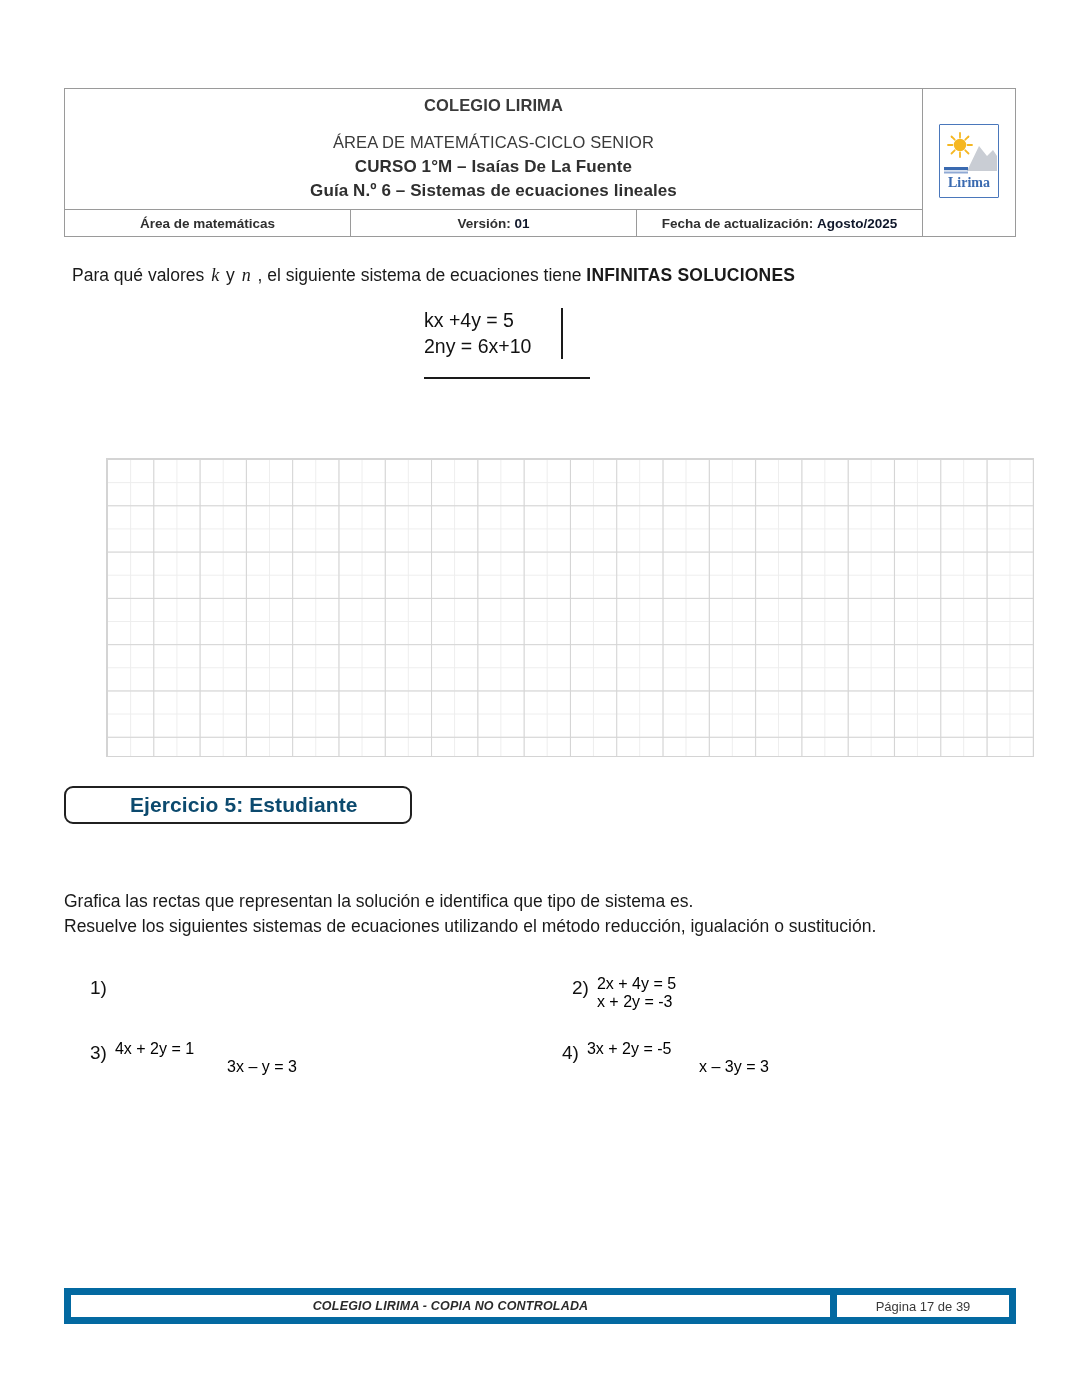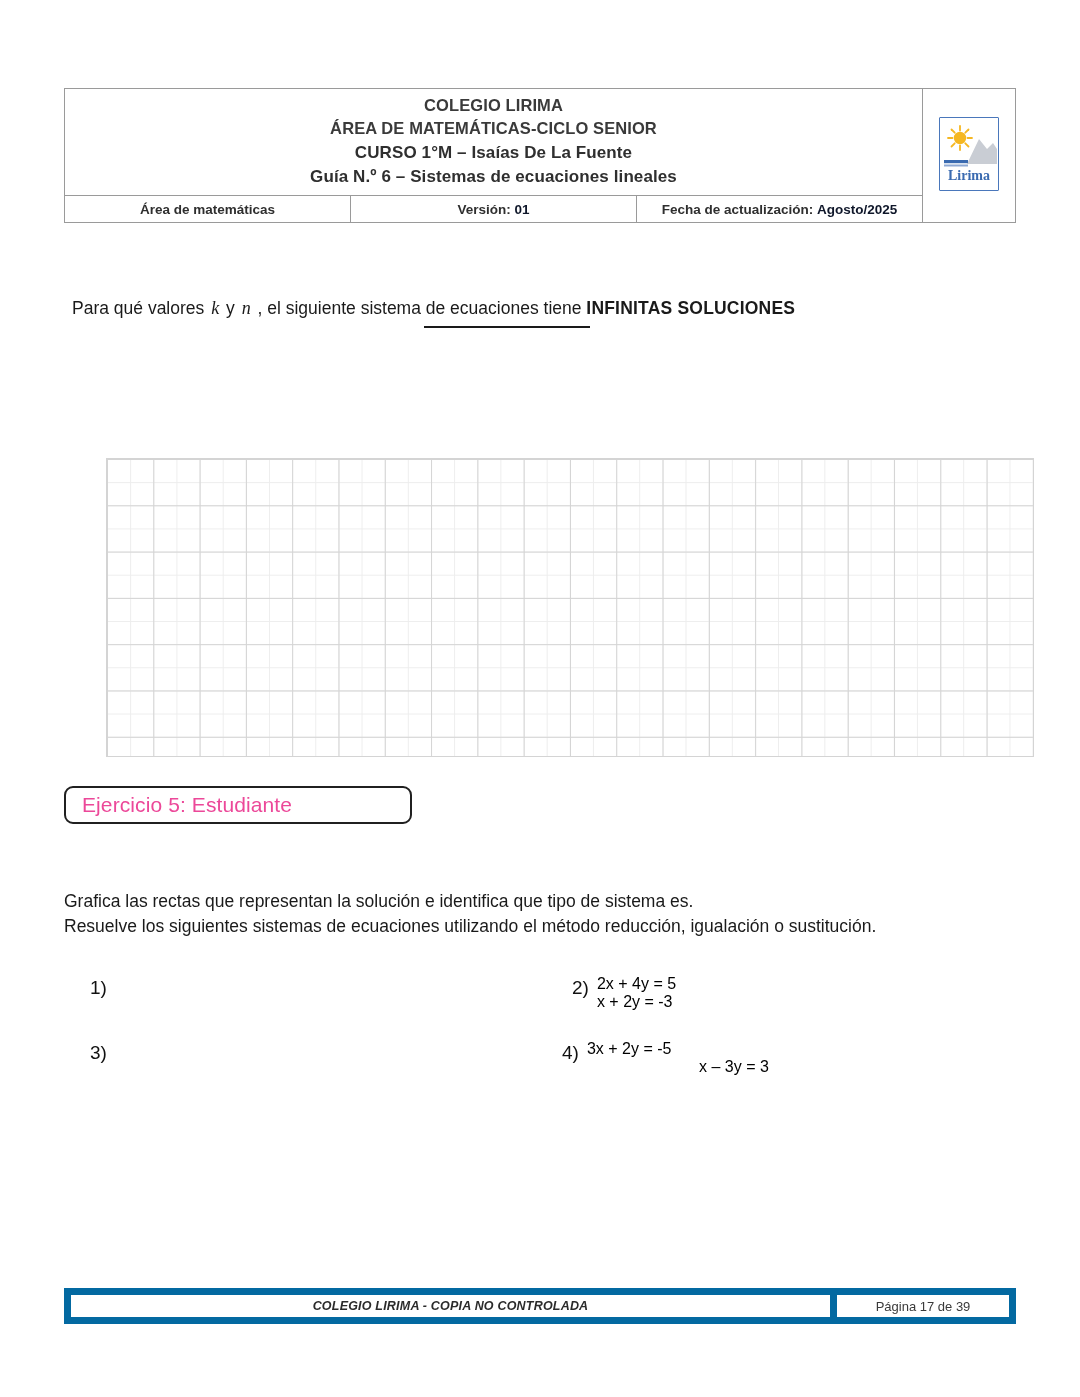--- a/index.html
+++ b/index.html
@@ -33,21 +33,21 @@
   .header-titles {
     text-align: center;
     padding: 5px 0 6px 0 !important;
   }
   .header-titles .t-line {
     line-height: 1.42;
     color: #3a3a3a;
     letter-spacing: 0.1px;
   }
   .header-titles .t1 { font-size: 16.5px; font-weight: 600; }
-  .header-titles .t2 { font-size: 16.5px; font-weight: 700; }
+  .header-titles .t2 { font-size: 16.5px; font-weight: 400; margin-top: 14px; }
   .header-titles .t3 { font-size: 17px; font-weight: 700; color: #2f2f2f; }
   .header-titles .t4 { font-size: 17px; font-weight: 700; color: #2f2f2f; }
 
   .logo-cell {
     width: 92px;
     text-align: center;
     text-decoration: underline;
   }
   .logo-box {
     display: inline-block;
@@ -71,21 +71,20 @@
 
   
   .question {
     position: absolute;
     left: 72px;
     top: 264px;
     width: 900px;
     font-size: 17.5px;
     color: #1a1a1a;
     line-height: 1.3;
-    margin-top: 33px;
   }
   .question .mathvar {
     font-family: "Liberation Serif", serif;
     font-style: italic;
     font-size: 18px;
     padding: 0 2px;
   }
   .question .strong { font-weight: 700; letter-spacing: 0.2px; }
 
   
@@ -152,23 +151,24 @@
     border: 2.2px solid #202020;
     border-radius: 9px;
     background: #ffffff;
     display: flex;
     align-items: center;
     padding-left: 16px;
     box-sizing: border-box;
   }
   .exercise-box .label {
     font-size: 21px;
-    font-weight: 400;
-    color: #ec4899;
+    font-weight: 700;
+    color: #0c4a6e;
     letter-spacing: 0.1px;
+    margin-left: 48px;
   }
 
   
   .instructions {
     position: absolute;
     left: 64px;
     top: 889px;
     width: 950px;
     font-size: 17.5px;
     line-height: 1.42;
@@ -285,20 +285,24 @@
       <span class="lbl">Fecha de actualización:</span>
       <span class="val">Agosto/2025</span>
     </td>
   </tr>
 </tbody>
   </table>
 
 <div class="question"><span>Para qué valores </span><span class="mathvar">k</span><span> y </span><span class="mathvar">n</span><span> , el siguiente sistema de ecuaciones tiene </span><span class="strong">INFINITAS SOLUCIONES</span></div>
 
 <div class="sysbox topsys">
+  <div class="eqs">
+    <div class="eq">kx +4y = 5</div>
+    <div class="eq">2ny = 6x+10</div>
+  </div>
   <div class="underline"></div>
 </div>
 
 <div class="grid"></div>
 
 <div class="exercise-box">
   <span class="label">Ejercicio 5: Estudiante</span>
 </div>
 
 <div class="instructions">
@@ -316,20 +320,27 @@
     <span class="eqs">
       <div class="eq">2x + 4y = 5</div>
       <div class="eq">  x + 2y = -3</div>
     </span>
     <div class="underline"></div>
   </span>
 </div>
 
 <div class="sys-wrap" id="sys3">
   <span class="sys-num">3)</span>
+  <span class="inner">
+    <span class="eqs">
+      <div class="eq">4x + 2y = 1</div>
+      <div class="eq eq-right">  3x – y = 3</div>
+    </span>
+    <div class="underline"></div>
+  </span>
 </div>
 
 <div class="sys-wrap" id="sys4">
   <span class="sys-num">4)</span>
   <span class="inner">
     <span class="eqs">
       <div class="eq">3x + 2y = -5</div>
       <div class="eq eq-right">  x – 3y = 3</div>
     </span>
     <div class="underline"></div>

